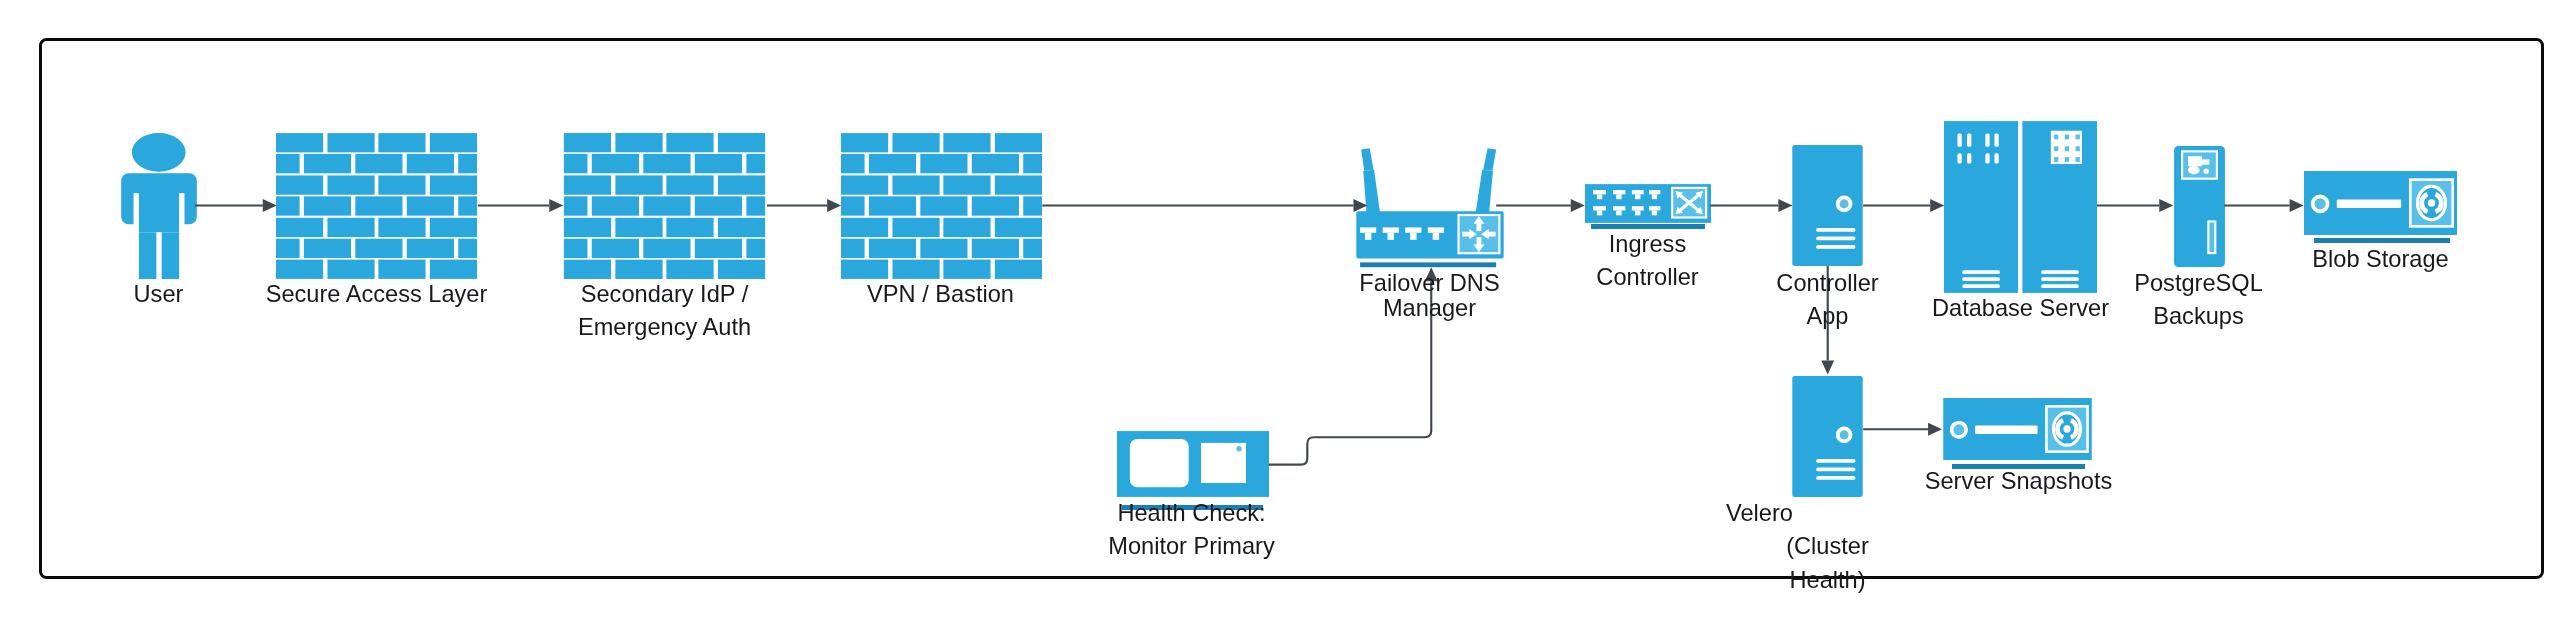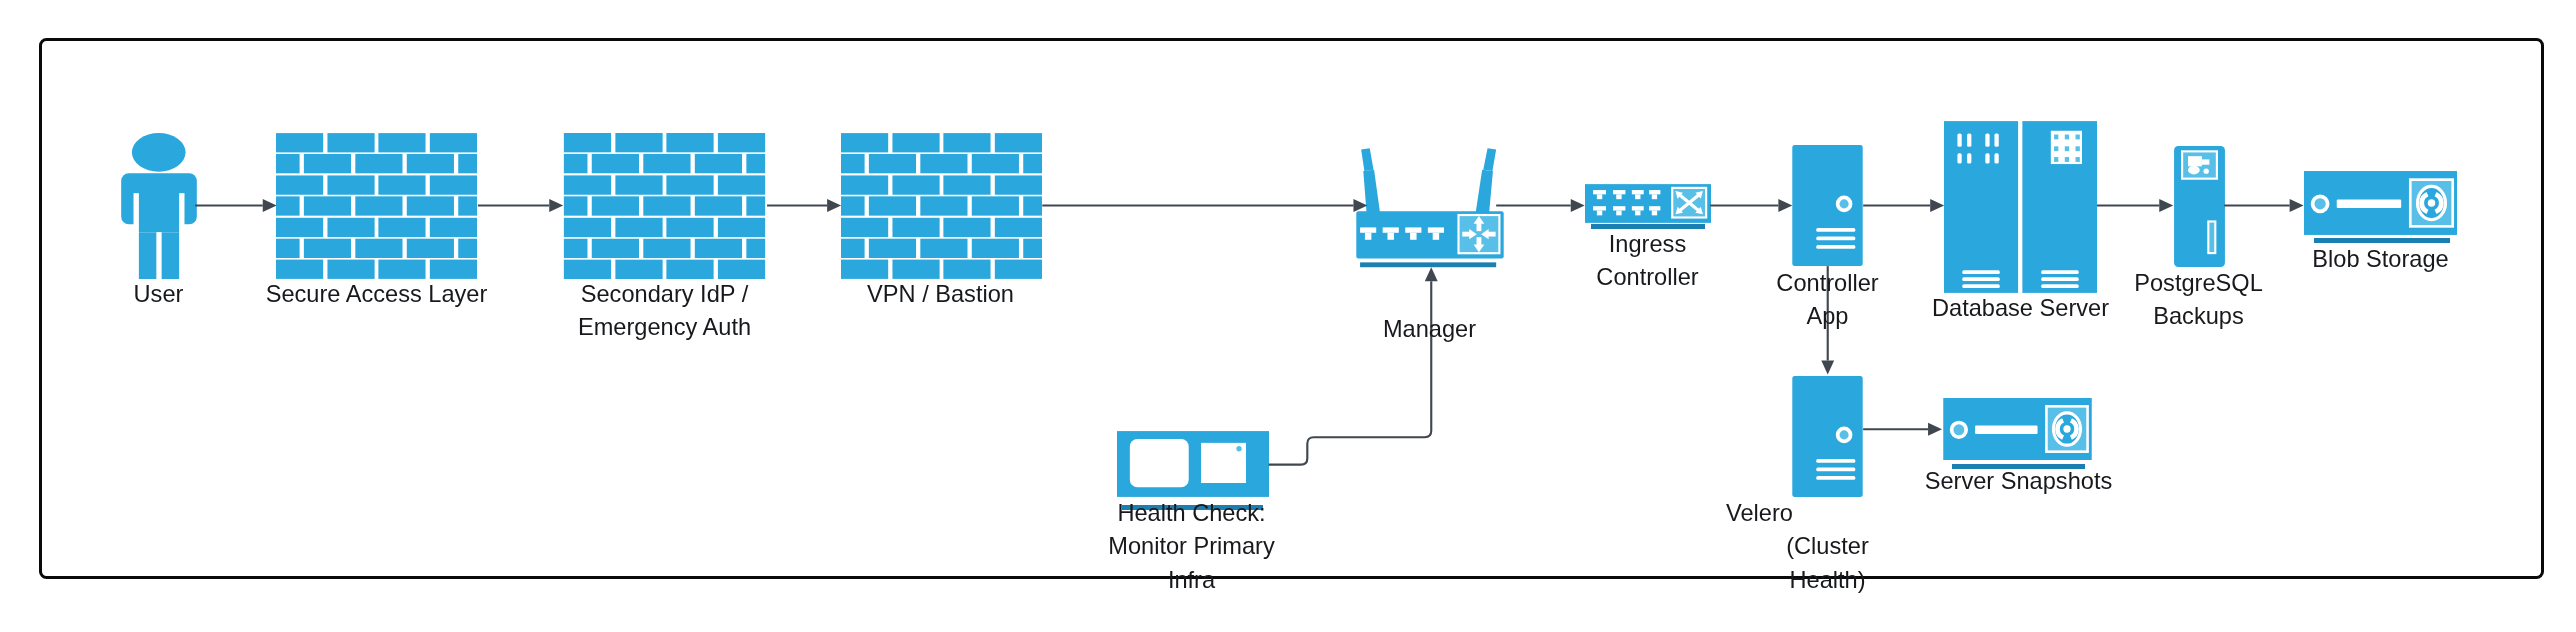--- a/index.html
+++ b/index.html
@@ -276,24 +276,24 @@
       <polygon points="3619,800 3593,788 3593,812"></polygon>
       <polygon points="2667,498 2655,524 2679,524"></polygon>
     </g>
   </svg>
 
   <div class="lbl" style="left:159px;top:278px">User</div>
   <div class="lbl" style="left:377px;top:278px">Secure Access Layer</div>
   <div class="lbl" style="left:665px;top:278px">Secondary IdP /</div>
   <div class="lbl" style="left:941px;top:278px">VPN / Bastion</div>
   <div class="lbl" style="left:665px;top:311px">Emergency Auth</div>
-  <div class="lbl" style="left:1430px;top:313px">Manager</div>
+  <div class="lbl" style="left:1430px;top:267px">Failover DNS</div>
+  <div class="lbl" style="left:1430px;top:292px">Manager</div>
   <div class="lbl" style="left:1192px;top:497px">Health Check:</div>
   <div class="lbl" style="left:1192px;top:530px">Monitor Primary</div>
-  <div class="lbl" style="left:1192px;top:564px">Infra</div>
   <div class="lbl" style="left:1648px;top:228px">Ingress</div>
   <div class="lbl" style="left:1648px;top:261px">Controller</div>
   <div class="lbl" style="left:1828px;top:267px">Controller</div>
   <div class="lbl" style="left:1828px;top:300px">App</div>
   <div class="lbl" style="left:2021px;top:292px">Database Server</div>
   <div class="lbl" style="left:2199px;top:267px">PostgreSQL</div>
   <div class="lbl" style="left:2199px;top:300px">Backups</div>
   <div class="lbl" style="left:2381px;top:243px">Blob Storage</div>
   <div class="lbl" style="left:1760px;top:497px">Velero</div>
   <div class="lbl" style="left:1828px;top:530px">(Cluster</div>

